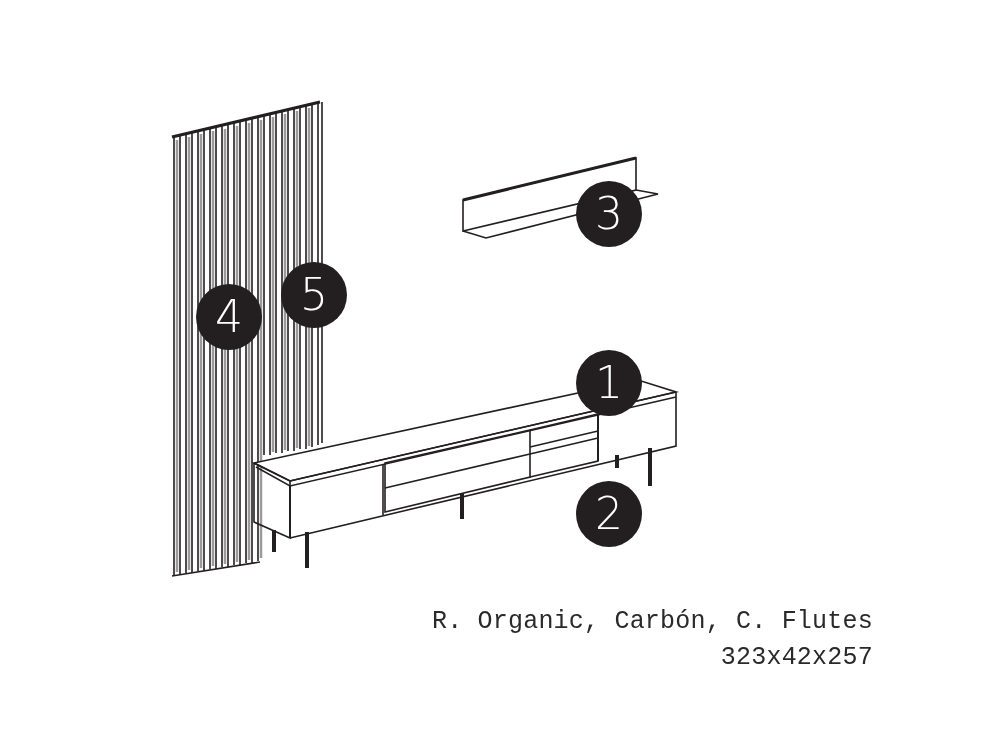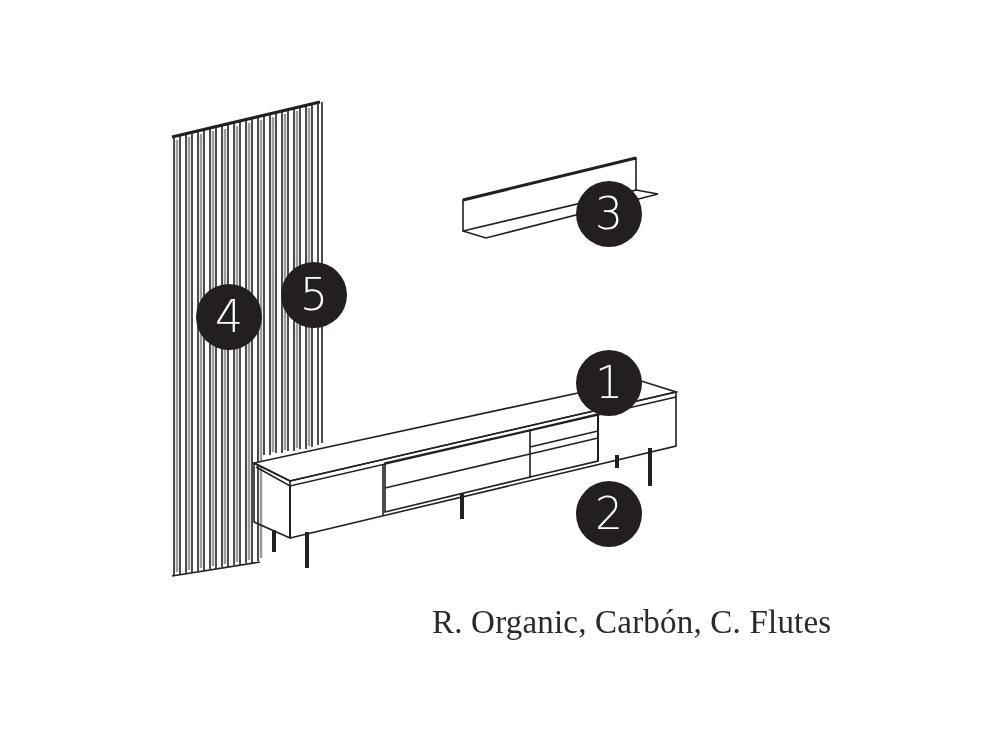--- a/index.html
+++ b/index.html
@@ -1,22 +1,22 @@
 <!DOCTYPE html>
 <html><head>
 <meta charset="utf-8">
 <style>
   html, body { margin:0; padding:0; background:#ffffff; }
   body { width:1000px; height:750px; position:relative; overflow:hidden; font-family:"DejaVu Sans", sans-serif; }
   #canvas { position:absolute; left:0; top:0; width:1000px; height:750px; }
   .badge { position:absolute; width:66px; height:66px; border-radius:50%; background:#231f20; color:#ffffff;
            display:flex; align-items:center; justify-content:center; font-family:"DejaVu Sans", sans-serif;
            font-size:44px; font-weight:300; line-height:1; }
-  .caption { position:absolute; left:432px; top:604px; color:#2a2a2a; font-family:Liberation Serif, serif;
-             font-size:33px; font-weight:normal; line-height:36px; letter-spacing:0.2px;text-align:right; }
+  .caption { position:absolute; left:432px; top:604px; color:#2a2a2a; font-family:Liberation Mono, monospace;
+             font-size:25px; font-weight:normal; line-height:36px; letter-spacing:0.2px;text-align:right; }
   .caption div { white-space:nowrap; }
 </style>
 </head>
 <body>
 
 <svg id="canvas" viewBox="0 0 1000 750" xmlns="http://www.w3.org/2000/svg">
 
   <g stroke="#231f20" fill="none">
     <path d="M172,137 L320,102" stroke-width="3"></path>
     <g stroke-width="1.6">
@@ -105,13 +105,14 @@
   </div>
 <div class="badge" style="left:196px;top:284px;">
     <span>4</span>
   </div>
 <div class="badge" style="left:281px;top:262px;">
     <span>5</span>
   </div>
 
 <div class="caption">
   <div>R. Organic, Carbón, C. Flutes</div>
+  <div>323x42x257</div>
 </div>
 
 </body></html>

